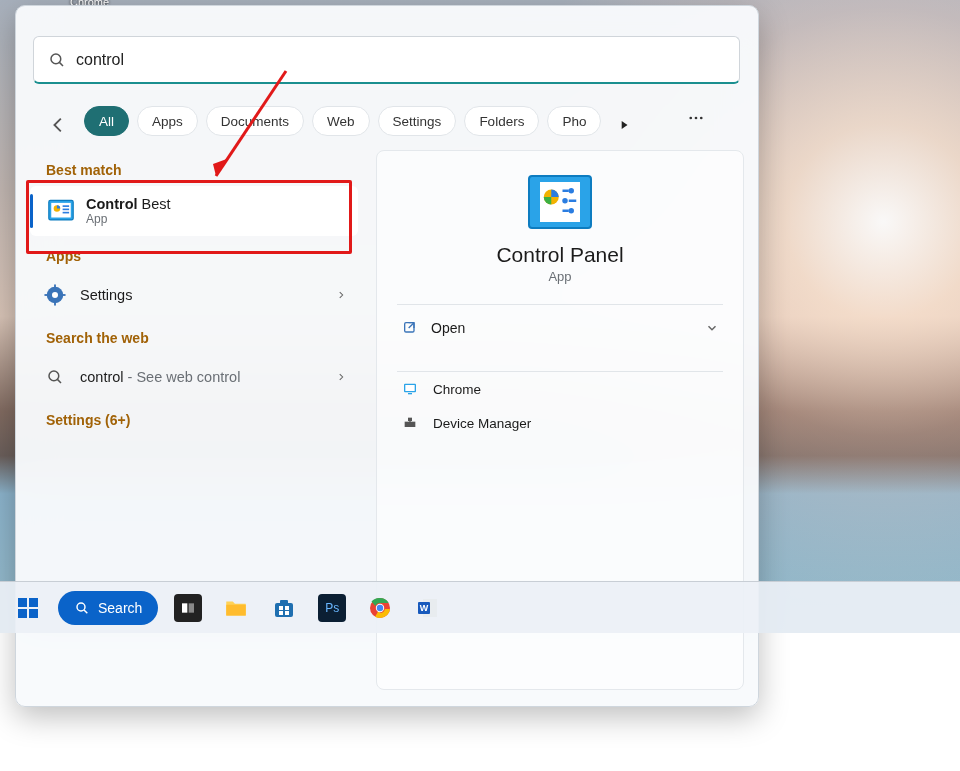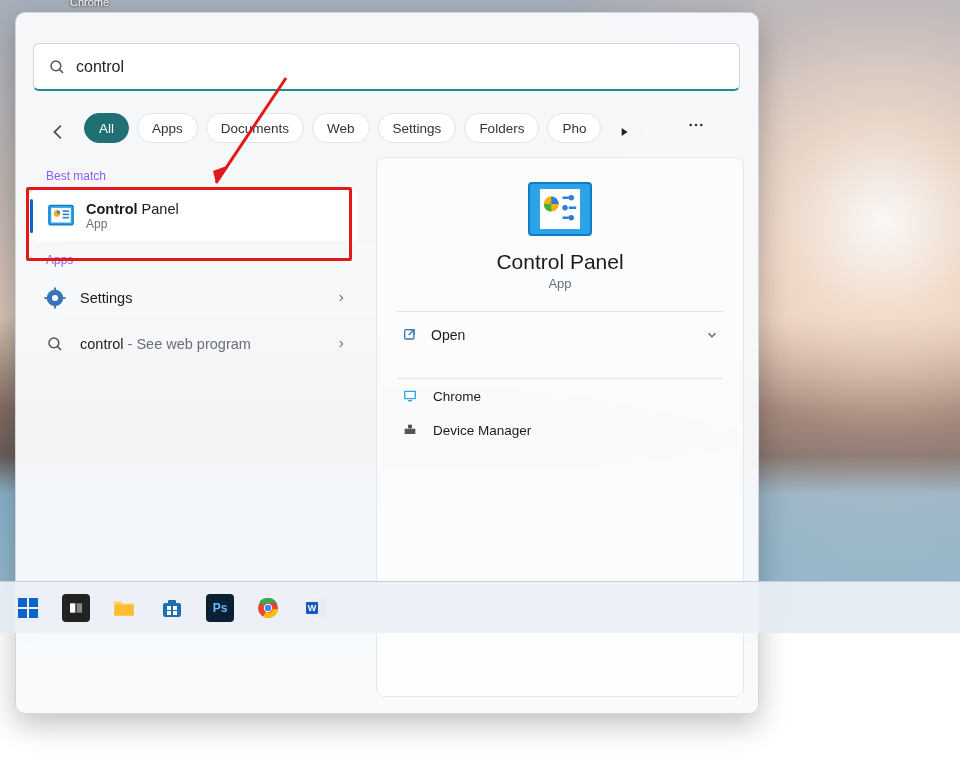--- a/index.html
+++ b/index.html
@@ -13,21 +13,21 @@
       linear-gradient(to bottom, #a7b0bc 0%, #c0b5b0 30%, #d6c2b5 50%, #806a60 65%, #6a5e5a 72%, #8ab1c9 78%, #95bac9 100%);
     padding-left: 39px;
   }
   .desktop-icon-label {
     position: absolute; top: -4px; left: 70px;
     font-size: 11px; color: #fff; text-shadow: 0 0 3px #000;
   }
 
   .search-panel {
     position: absolute;
-    left: 15px; top: 12px;
+    left: 15px; top: 5px;
     width: 744px; height: 702px;
     background: rgba(248,250,252,0.96);
     border: 1px solid #cfd6dd;
     border-radius: 10px;
     box-shadow: 0 10px 30px rgba(0,0,0,0.25);
     backdrop-filter: blur(20px);
   }
 
   .search-box {
     position: absolute; left: 17px; top: 30px;
@@ -57,21 +57,21 @@
     cursor: pointer;
   }
   .pill.active { background: #1f6f73; color: #fff; border-color: #1f6f73; }
   .tabs-more { width: 22px; height: 22px; margin-left: 4px; display:flex;align-items:center;justify-content:center;}
   .tabs-dots { position:absolute; right: 26px; top: 6px; width: 24px; height: 24px; display:flex;align-items:center;justify-content:center; cursor:pointer;}
 
   .left-col {
     position: absolute; left: 8px; top: 144px; width: 340px;
   }
   .section-h {
-    font-size: 12px; font-weight: 400; color: #8b5cf6;
+    font-size: 14px; font-weight: 700; color: #a16207;
     padding: 12px 22px 8px;
   }
   .result-item {
     display: flex; align-items: center;
     padding: 10px 18px; gap: 12px; cursor: pointer;
     position: relative;
   }
   .result-item .ric { width: 26px; height: 26px; display:flex;align-items:center;justify-content:center; }
   .result-item .rtxt { flex:1; }
   .result-item .rtitle { font-size: 14.5px; color:#1b1b1b; }
@@ -201,21 +201,21 @@
               <rect x="1" y="3" width="30" height="24" rx="2" fill="#2aa3e8" stroke="#0d7cc0" stroke-width="1.5"></rect>
               <rect x="4" y="6" width="24" height="18" fill="#fff"></rect>
               <circle cx="11" cy="13" r="4" fill="#f2b200"></circle>
               <path d="M11 9a4 4 0 014 4h-4z" fill="#2a7de1"></path>
               <rect x="18" y="9" width="8" height="2" fill="#2a7de1"></rect>
               <rect x="18" y="13" width="8" height="2" fill="#2a7de1"></rect>
               <rect x="18" y="17" width="8" height="2" fill="#2a7de1"></rect>
             </svg>
         </span>
         <div class="rtxt">
-          <div class="rtitle"><b>Control</b><span> Panel</span></div>
+          <div class="rtitle"><b>Control</b><span> Best</span></div>
           <div class="rsub">App</div>
         </div>
       </div>
 
       <div class="section-h">Apps</div>
       <div class="result-item">
         <span class="ric">
           <svg class="svg" viewBox="0 0 24 24" width="22" height="22">
               <circle cx="12" cy="12" r="9" fill="#3a74b8"></circle>
               <circle cx="12" cy="12" r="3.3" fill="#fff"></circle>
@@ -228,35 +228,37 @@
             </svg>
         </span>
         <div class="rtxt">
             <div class="rtitle">Settings</div>
           </div>
         <svg class="chev svg" width="10" height="16" viewBox="0 0 24 24" fill="none" stroke="#666" stroke-width="2.5">
             <path d="M9 5l7 7-7 7"></path>
           </svg>
       </div>
 
+      <div class="section-h">Search the web</div>
       <div class="result-item">
         <span class="ric">
           <svg class="svg" viewBox="0 0 24 24" width="18" height="18" fill="none" stroke="#555" stroke-width="2">
               <circle cx="10.5" cy="10.5" r="6.5"></circle>
               <line x1="20" y1="20" x2="15.2" y2="15.2"></line>
             </svg>
         </span>
         <div class="rtxt">
-            <div class="rtitle"><span>control</span><span style="color:#6a6f75;"> - See web program</span></div>
+            <div class="rtitle"><span>control</span><span style="color:#6a6f75;"> - See web control</span></div>
           </div>
         <svg class="chev svg" width="10" height="16" viewBox="0 0 24 24" fill="none" stroke="#666" stroke-width="2.5">
             <path d="M9 5l7 7-7 7"></path>
           </svg>
       </div>
 
+      <div class="section-h">Settings (6+)</div>
     </div>
 
     <div class="right-col">
       <div class="preview-head">
         <div class="preview-ic">
           <svg class="svg" viewBox="0 0 32 32" width="48" height="40">
               <rect x="0" y="0" width="32" height="32" fill="#fff"></rect>
               <circle cx="9" cy="12" r="6" fill="#f2b200"></circle>
               <path d="M9 6a6 6 0 016 6H9z" fill="#2a7de1"></path>
               <path d="M9 18a6 6 0 01-6-6h6z" fill="#3cb043"></path>
@@ -318,20 +320,27 @@
 
   <div class="taskbar">
     <div class="tb-btn">
       <svg class="svg" viewBox="0 0 24 24" width="24" height="24">
           <rect x="2" y="2" width="9" height="9" fill="#0a63c9"></rect>
           <rect x="13" y="2" width="9" height="9" fill="#0a63c9"></rect>
           <rect x="2" y="13" width="9" height="9" fill="#0a63c9"></rect>
           <rect x="13" y="13" width="9" height="9" fill="#0a63c9"></rect>
         </svg>
     </div>
+    <div class="search-pill">
+      <svg class="svg" viewBox="0 0 24 24" width="16" height="16" fill="none" stroke="#fff" stroke-width="2.2">
+          <circle cx="10.5" cy="10.5" r="6"></circle>
+          <line x1="20" y1="20" x2="15" y2="15"></line>
+        </svg>
+      <span>Search</span>
+    </div>
     <div class="tb-btn">
       <span class="tb-ic" style="background:#222;">
           <svg class="svg" viewBox="0 0 24 24" width="16" height="16">
             <rect x="3" y="5" width="8" height="14" fill="#fff"></rect>
             <rect x="13" y="5" width="8" height="14" fill="#888"></rect>
           </svg>
         </span>
     </div>
     <div class="tb-btn">
       <span class="tb-ic">
@@ -347,21 +356,21 @@
             <rect x="3" y="7" width="18" height="14" rx="2" fill="#1f6fb0"></rect>
             <rect x="8" y="4" width="8" height="4" rx="1" fill="#1f6fb0"></rect>
             <rect x="7" y="10" width="4" height="4" fill="#fff"></rect>
             <rect x="13" y="10" width="4" height="4" fill="#fff"></rect>
             <rect x="7" y="15" width="4" height="4" fill="#fff"></rect>
             <rect x="13" y="15" width="4" height="4" fill="#fff"></rect>
           </svg>
         </span>
     </div>
     <div class="tb-btn">
-      <span class="tb-ic" style="background:#0b1f33;color:#6ab7ff;font-weight:700;font-size:12px;">Ps</span>
+      <span class="tb-ic" style="background:#0b1f33;color:#6ab7ff;font-weight:400;font-size:12px;">Ps</span>
     </div>
     <div class="tb-btn">
       <span class="tb-ic">
           <svg class="svg" viewBox="0 0 24 24" width="24" height="24">
             <circle cx="12" cy="12" r="10" fill="#ea4335"></circle>
             <path d="M12 2a10 10 0 018.7 5H12a5 5 0 00-4.6 3L3.5 5.5A10 10 0 0112 2z" fill="#34a853"></path>
             <path d="M22 12a10 10 0 01-14.9 8.7l4.3-7.4A5 5 0 0012 17a5 5 0 004.9-4H22z" fill="#fbbc05"></path>
             <circle cx="12" cy="12" r="4.2" fill="#fff"></circle>
             <circle cx="12" cy="12" r="3.2" fill="#4285f4"></circle>
           </svg>

